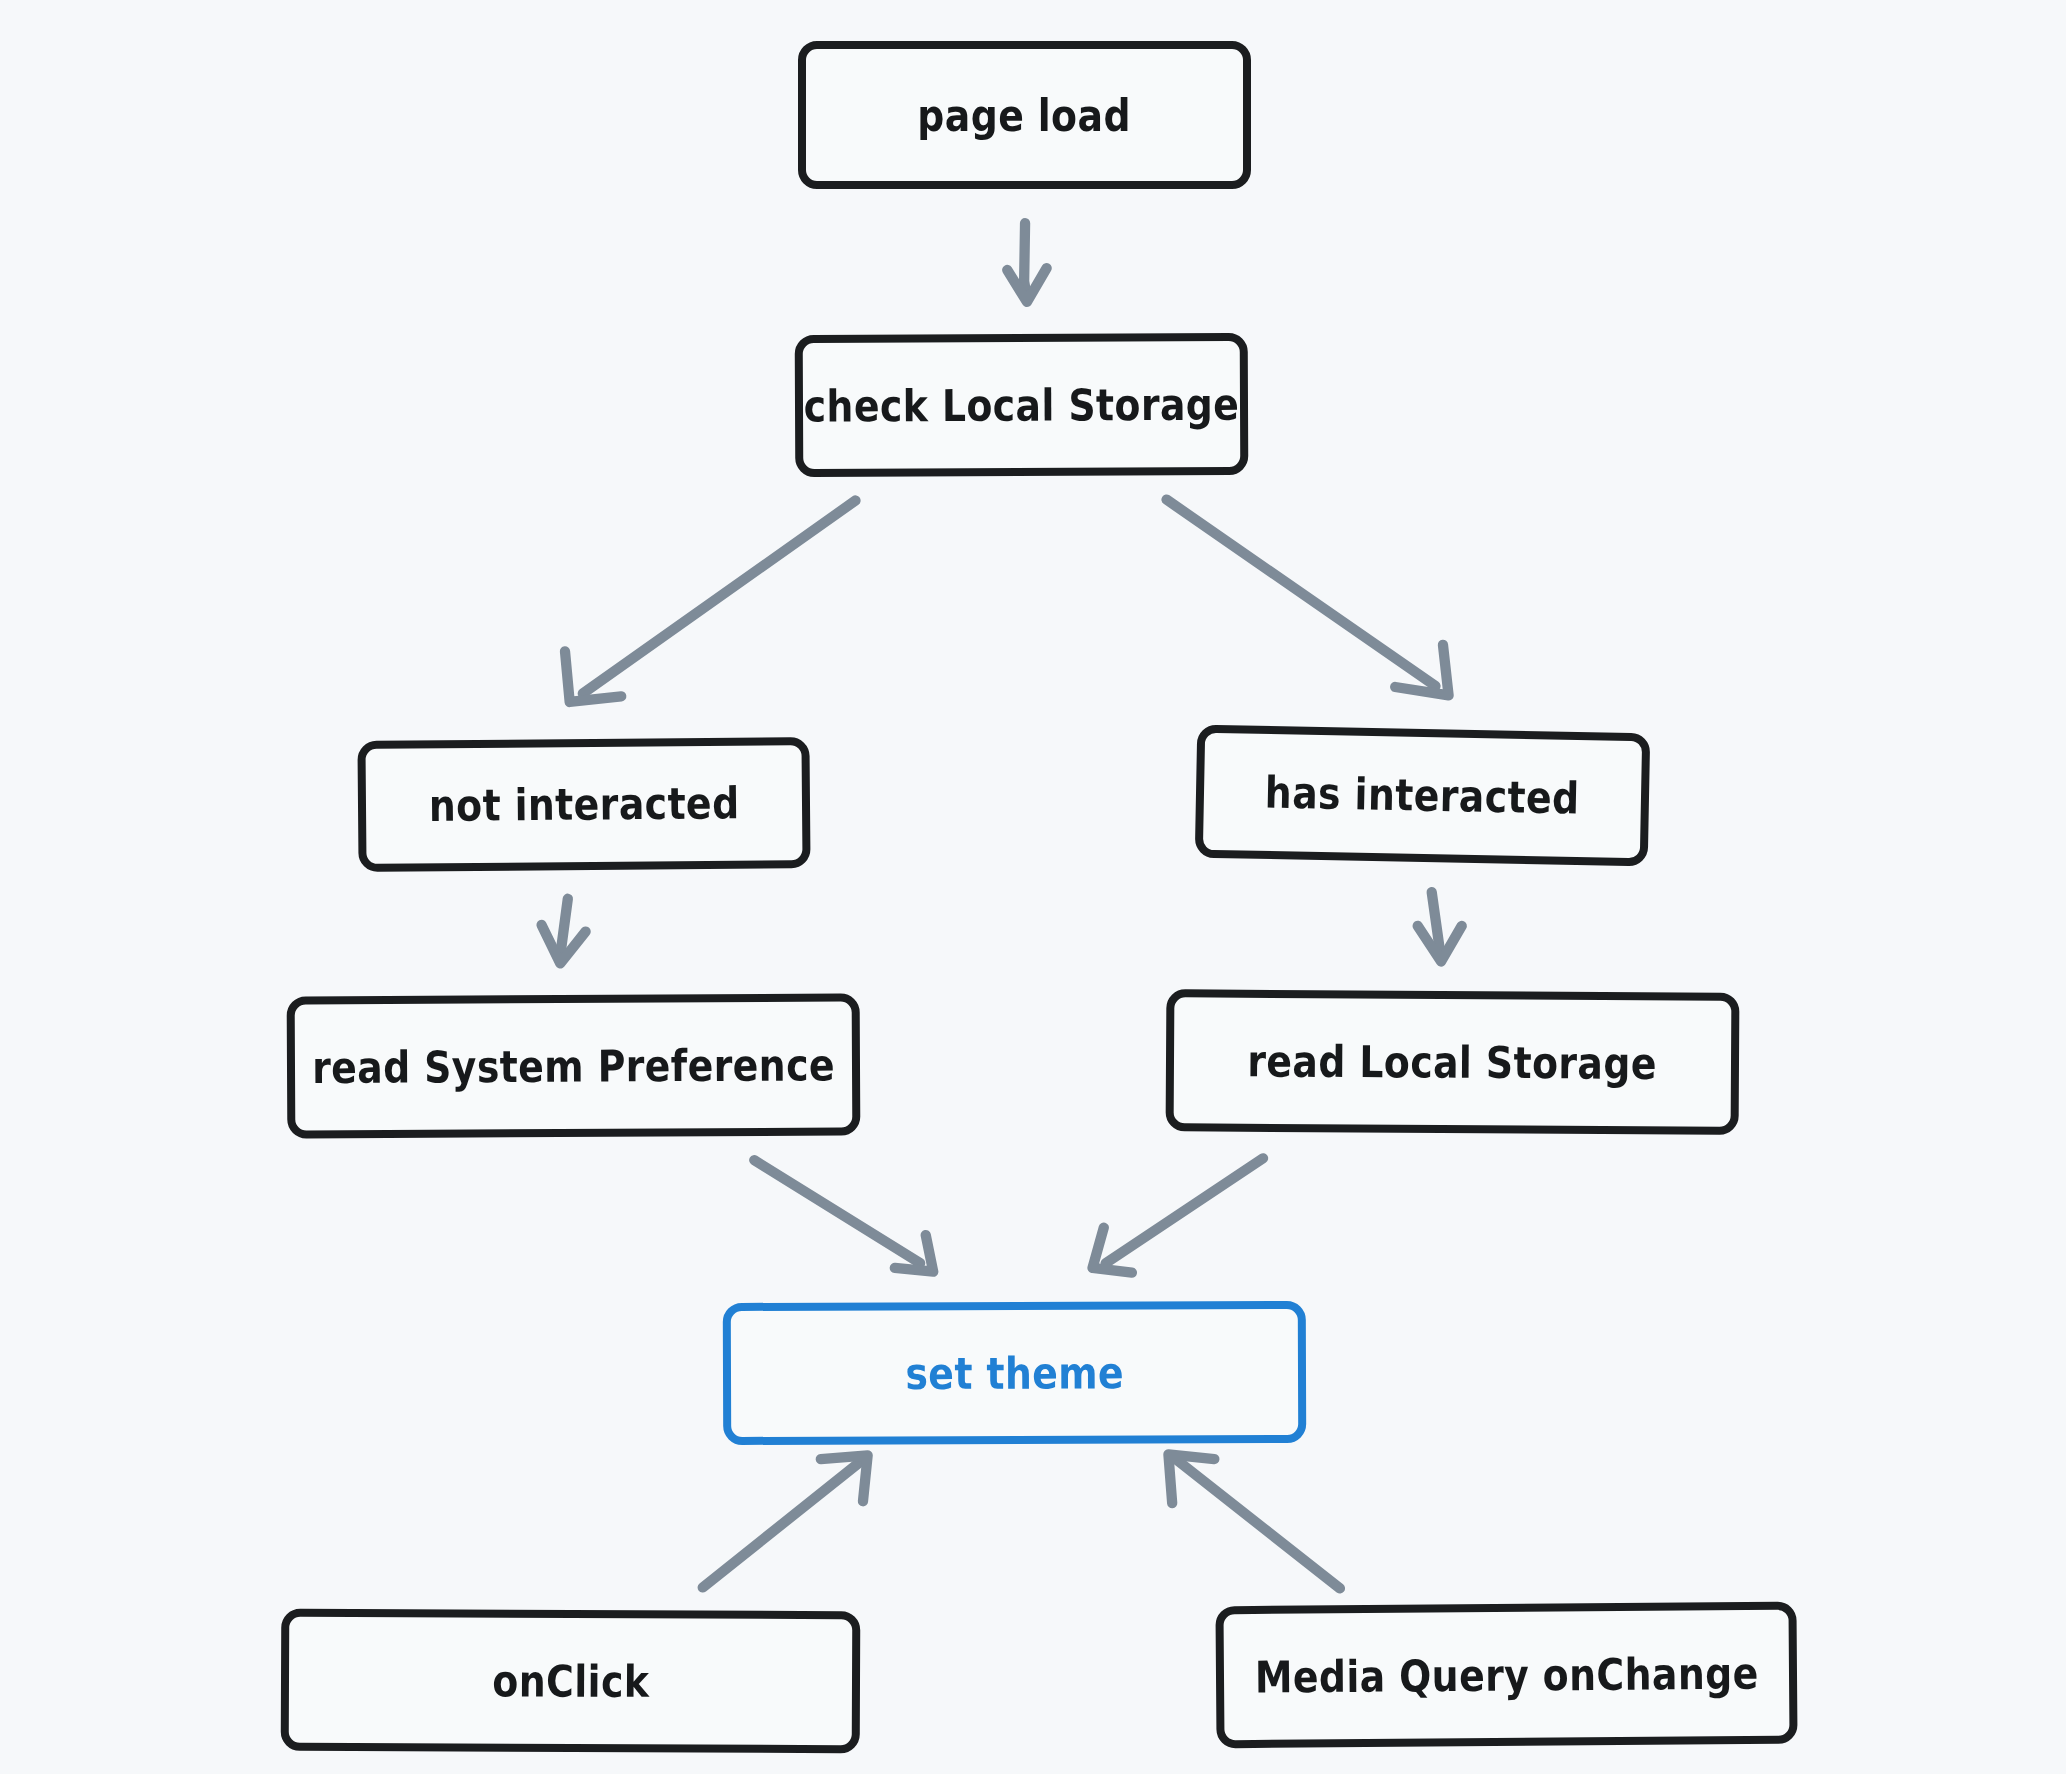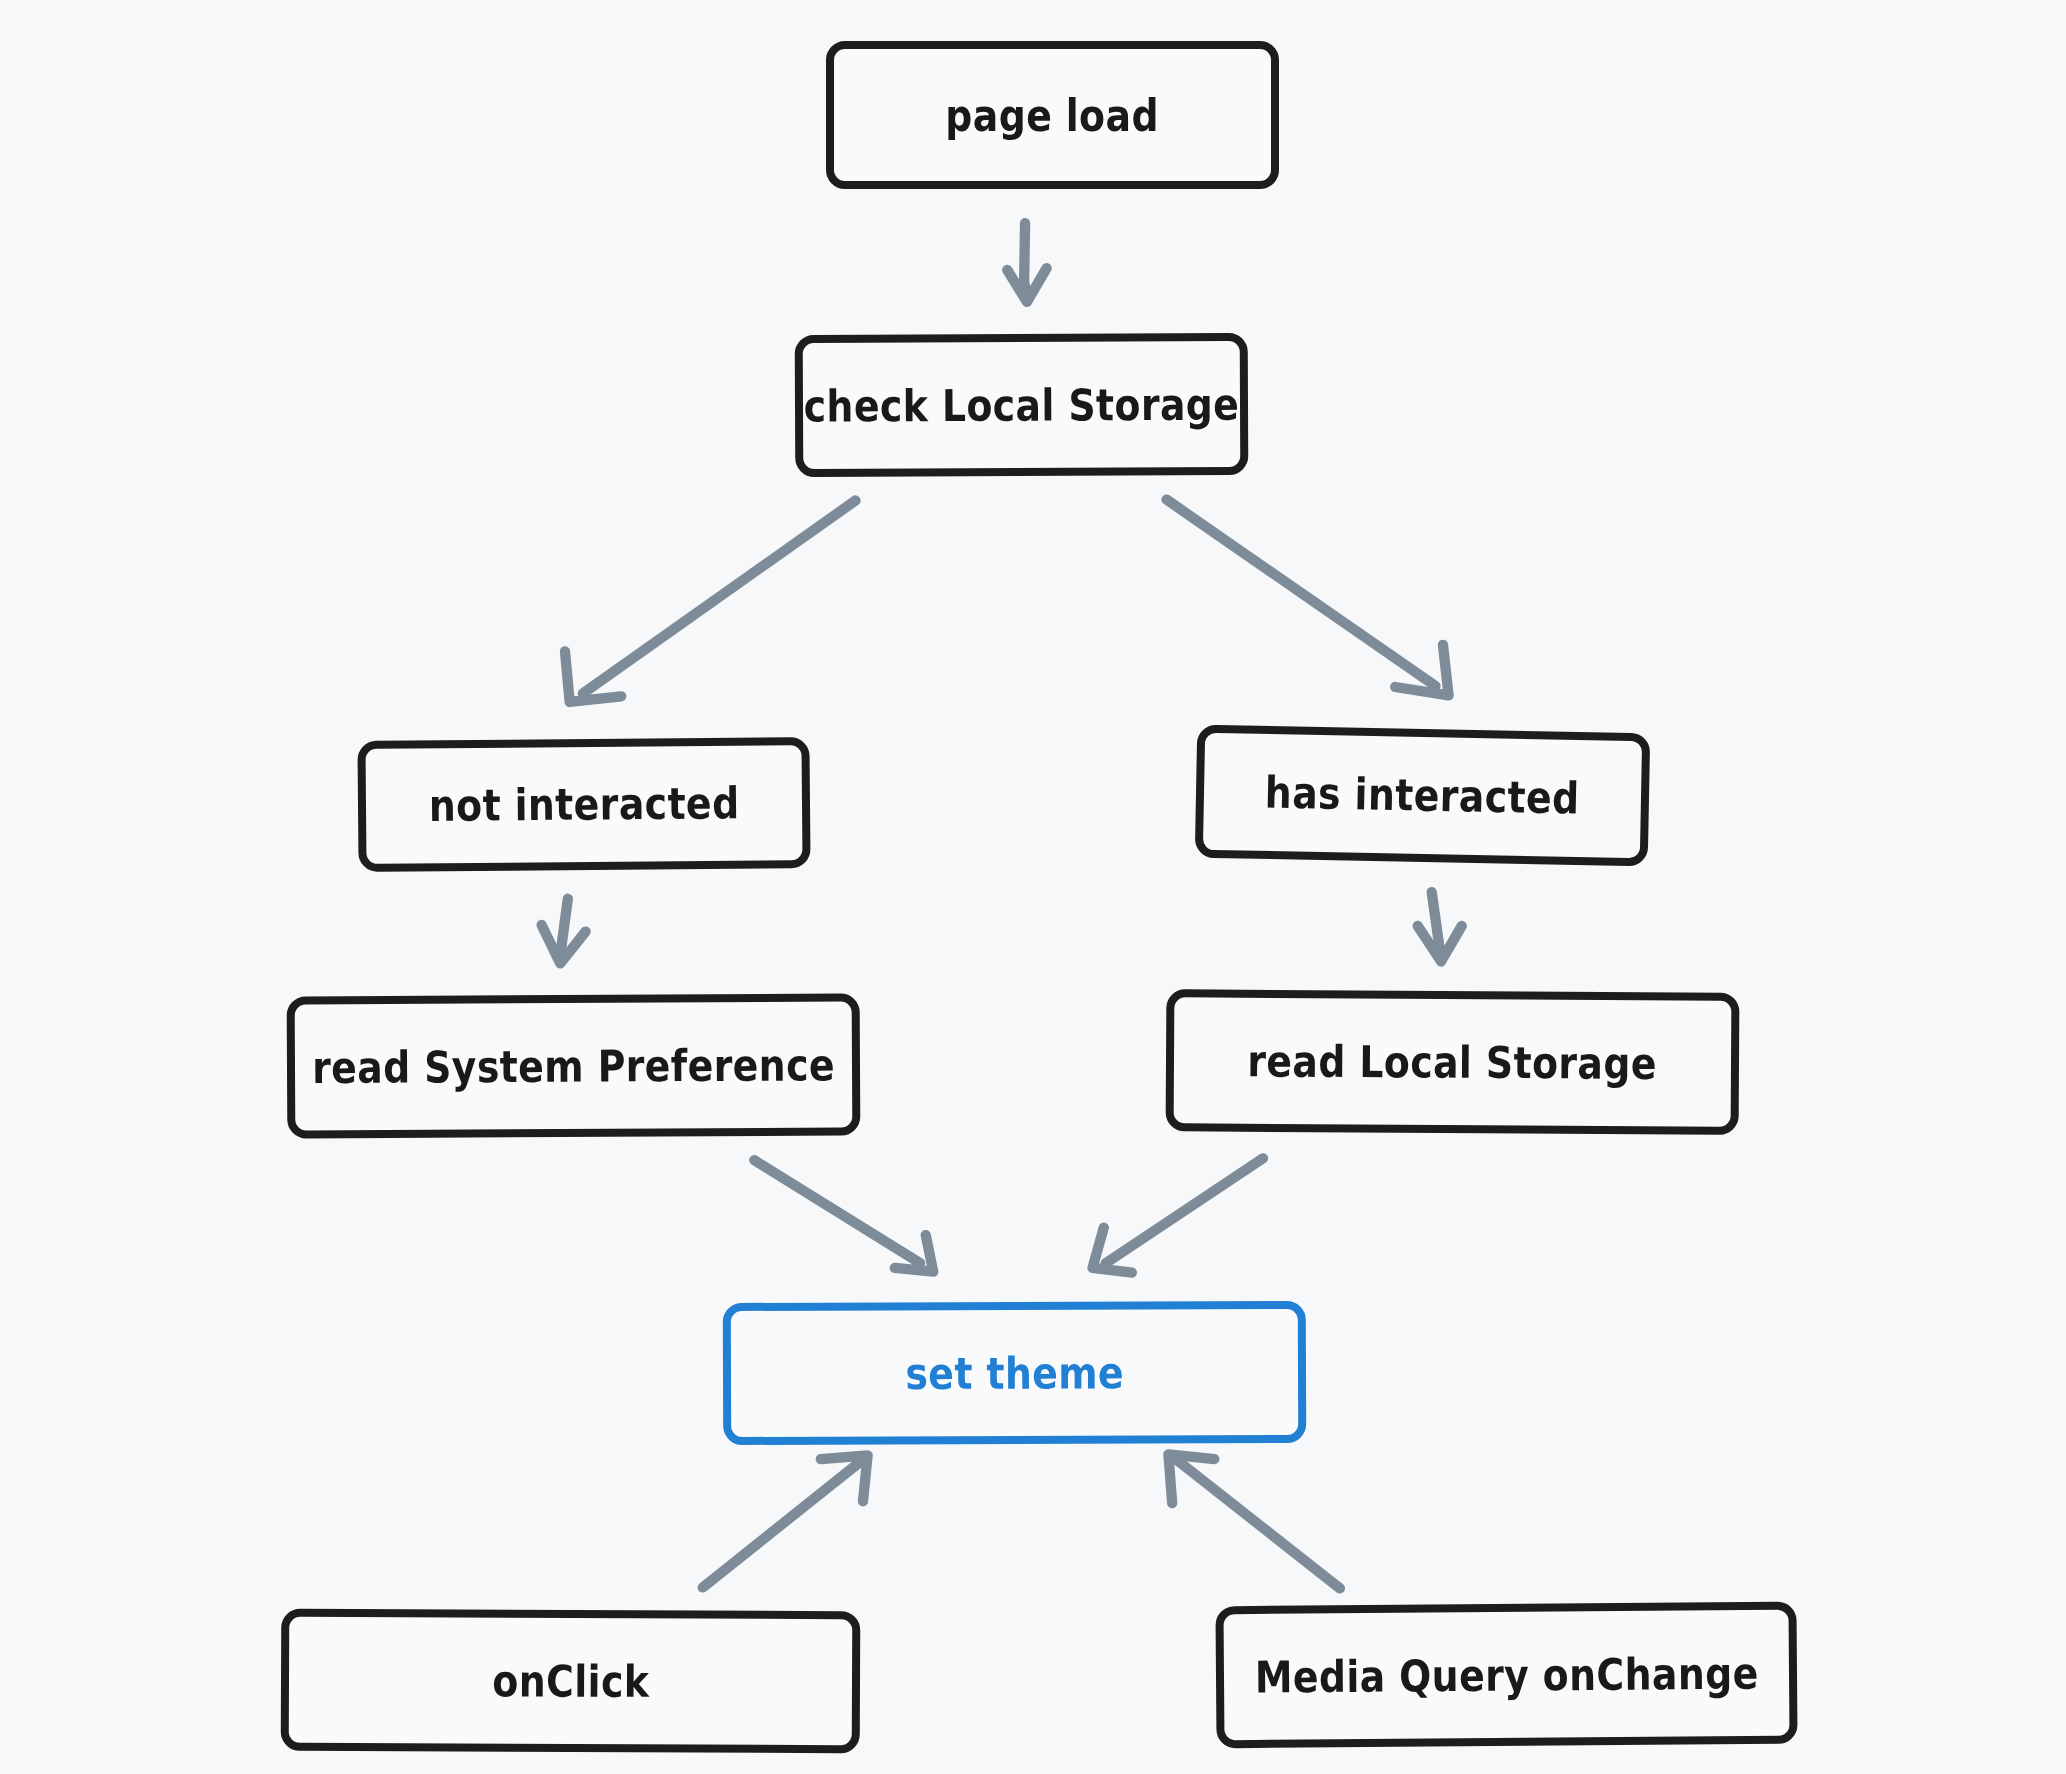--- a/index.html
+++ b/index.html
@@ -47,21 +47,21 @@
     letter-spacing: 0.4px;
     color: #17191b;
     white-space: nowrap;
     transform: scaleY(1.12) scaleX(0.97);
     transform-origin: center center;
   }
   .node-box.accent .node-label {
     color: #2180d4;
   }
   
-  #node-page-load      { left: 798px;  top: 41px;   width: 453px; height: 148px; margin-left: 28px; }
+  #node-page-load      { left: 798px;  top: 41px;   width: 453px; height: 148px; }
   #node-check-ls       { left: 795px;  top: 334px;  width: 453px; height: 142px; transform: rotate(-0.25deg); }
   #node-not-interacted { left: 358px;  top: 739px;  width: 452px; height: 131px; transform: rotate(-0.5deg); }
   #node-has-interacted { left: 1196px; top: 729px;  width: 453px; height: 133px; transform: rotate(1.1deg); }
   #node-read-sys-pref  { left: 287px;  top: 995px; width: 573px; height: 142px; transform: rotate(-0.3deg); }
   #node-read-local     { left: 1166px; top: 991px; width: 573px; height: 142px; transform: rotate(0.35deg); }
   #node-set-theme      { left: 723px;  top: 1302px; width: 583px; height: 142px; transform: rotate(-0.2deg); }
   #node-onclick        { left: 281px;  top: 1610px; width: 579px; height: 142px; transform: rotate(0.25deg); }
   #node-media-query    { left: 1216px; top: 1604px; width: 581px; height: 142px; transform: rotate(-0.45deg); }
 </style>
 </head>

